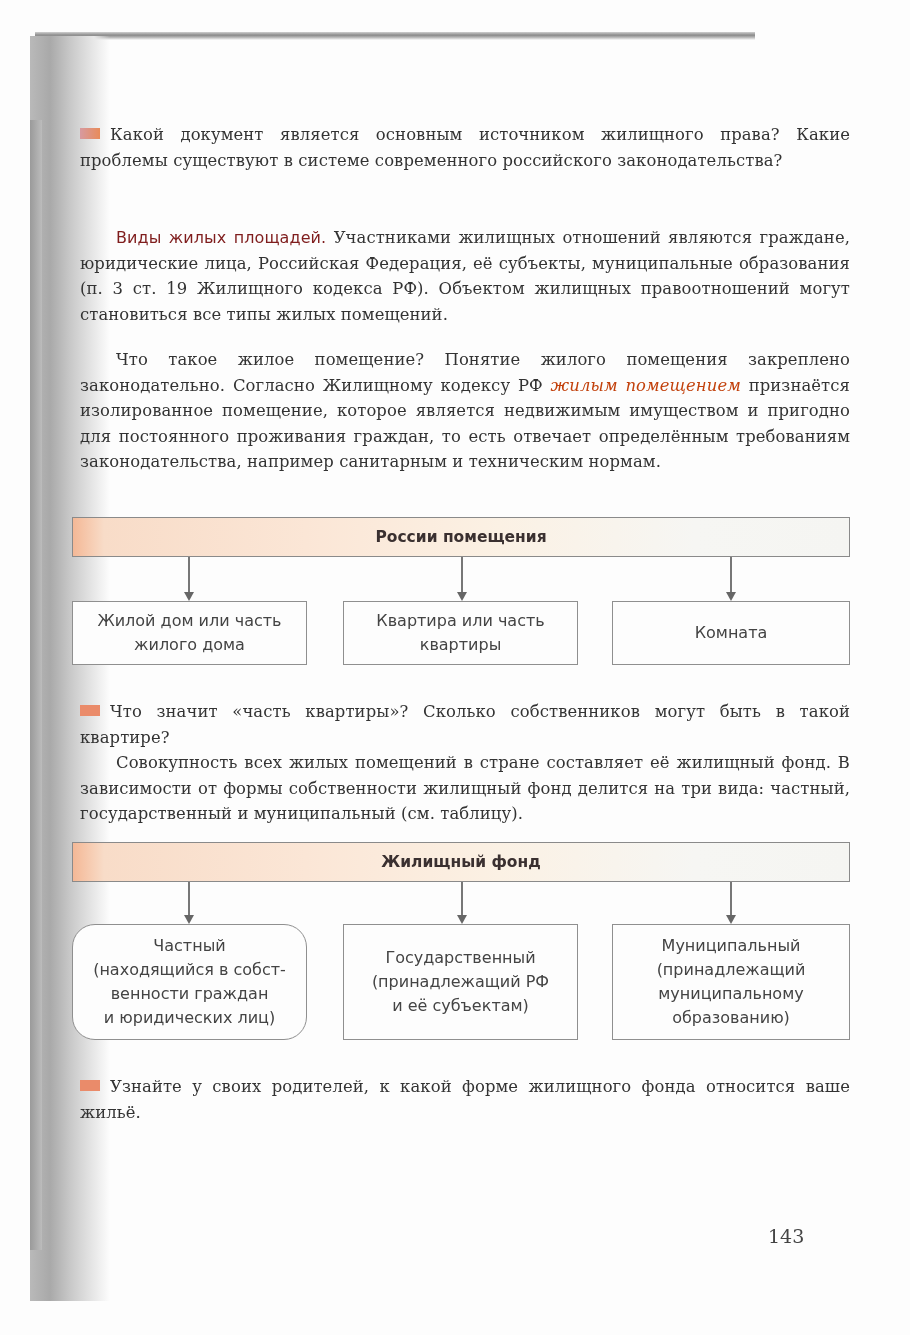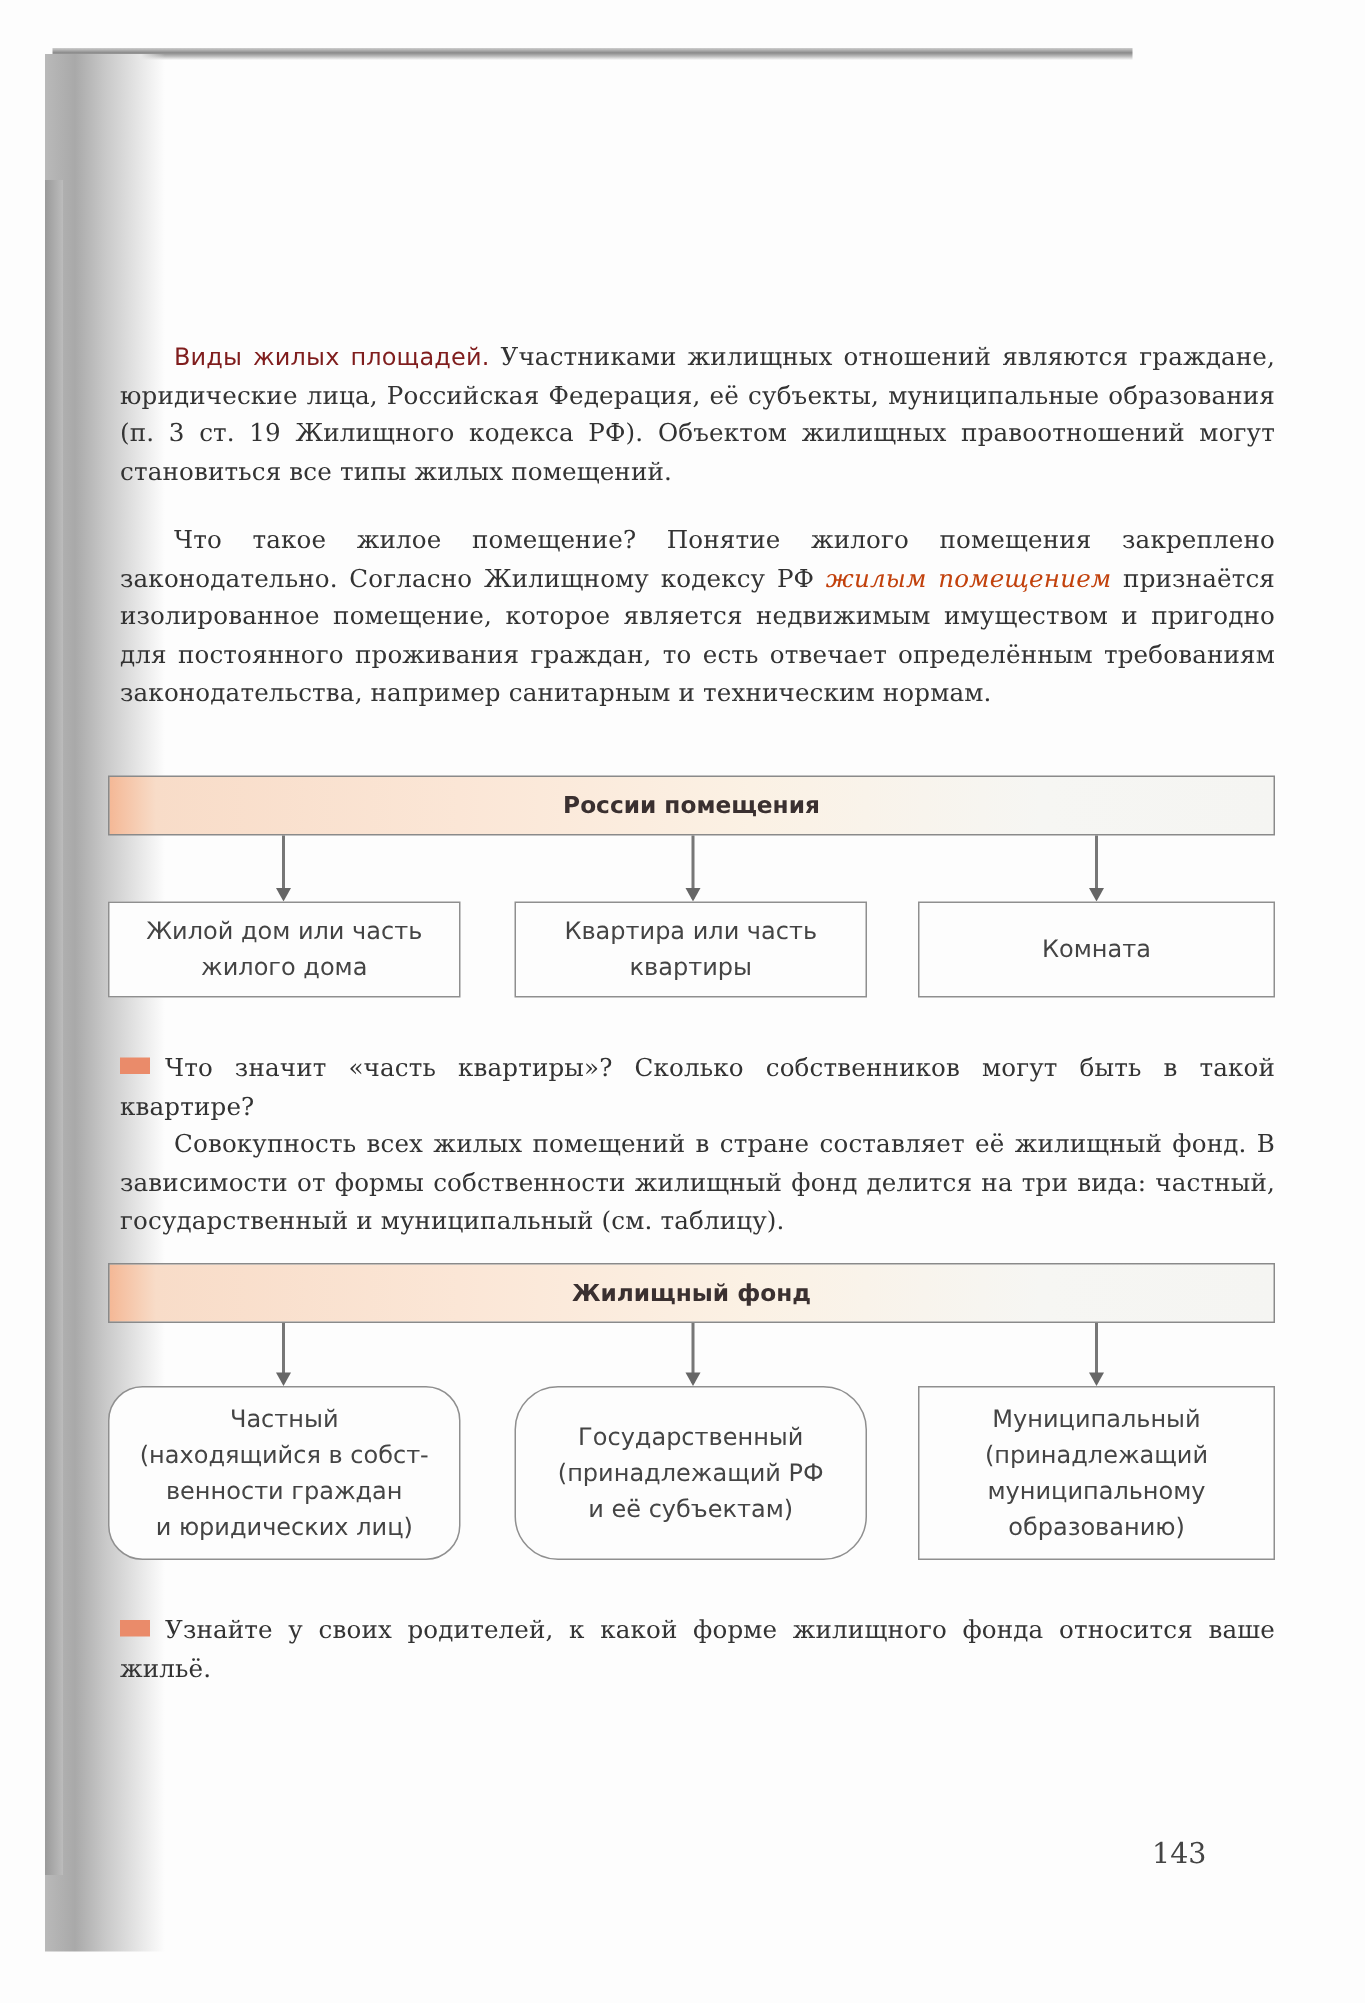--- a/index.html
+++ b/index.html
@@ -43,20 +43,23 @@
     .page-number { position: absolute; left: 768px; top: 1225px; font-size: 19px; color: #444; font-family: "DejaVu Serif", "Liberation Serif", serif; }
   </style>
 </head>
 <body>
 
 <div class="page">
   <div class="top-edge"></div>
   <div class="left-edge"></div>
   <div class="left-edge-dark"></div>
 
+  <div class="p" style="top:122px;">
+    <span class="marker pink"></span><span>Какой документ является основным источником жилищного права? Какие проблемы существуют в системе современного российского законодательства?</span>
+  </div>
 
   <div class="p indent" style="top:225px;">
     <span class="heading-sans">Виды жилых площадей.</span>
     <span>Участниками жилищных отношений являются граждане, юридические лица, Российская Федерация, её субъекты, муниципальные образования (п. 3 ст. 19 Жилищного кодекса РФ). Объектом жилищных правоотношений могут становиться все типы жилых помещений.</span>
   </div>
 
   <div class="p indent" style="top:347px;">
     <span>Что такое жилое помещение? Понятие жилого помещения закреплено законодательно. Согласно Жилищному кодексу РФ </span><span class="italic-term">жилым помещением</span><span> признаётся изолированное помещение, которое является недвижимым имуществом и пригодно для постоянного проживания граждан, то есть отвечает определённым требованиям законодательства, например санитарным и техническим нормам.</span>
   </div>
 
@@ -82,21 +85,21 @@
 
   <div class="diagram" style="top:842px; height:200px;">
     <div class="d-header">Жилищный фонд</div>
     <div class="d-arrow" style="left:116px; top:40px; height:40px;"></div>
     <div class="d-arrow" style="left:389px; top:40px; height:40px;"></div>
     <div class="d-arrow" style="left:658px; top:40px; height:40px;"></div>
     <div class="d-box" style="left:0; top:82px; width:235px; height:116px;border-radius:23px;">Частный
 (находящийся в собст-
 венности граждан
 и юридических лиц)</div>
-    <div class="d-box" style="left:271px; top:82px; width:235px; height:116px;border-radius:29px;">Государственный
+    <div class="d-box" style="left:271px; top:82px; width:235px; height:116px;">Государственный
 (принадлежащий РФ
 и её субъектам)</div>
     <div class="d-box" style="left:540px; top:82px; width:238px; height:116px;">Муниципальный
 (принадлежащий
 муниципальному
 образованию)</div>
   </div>
 
   <div class="p" style="top:1074px;">
     <span class="marker"></span><span>Узнайте у своих родителей, к какой форме жилищного фонда относится ваше жильё.</span>

